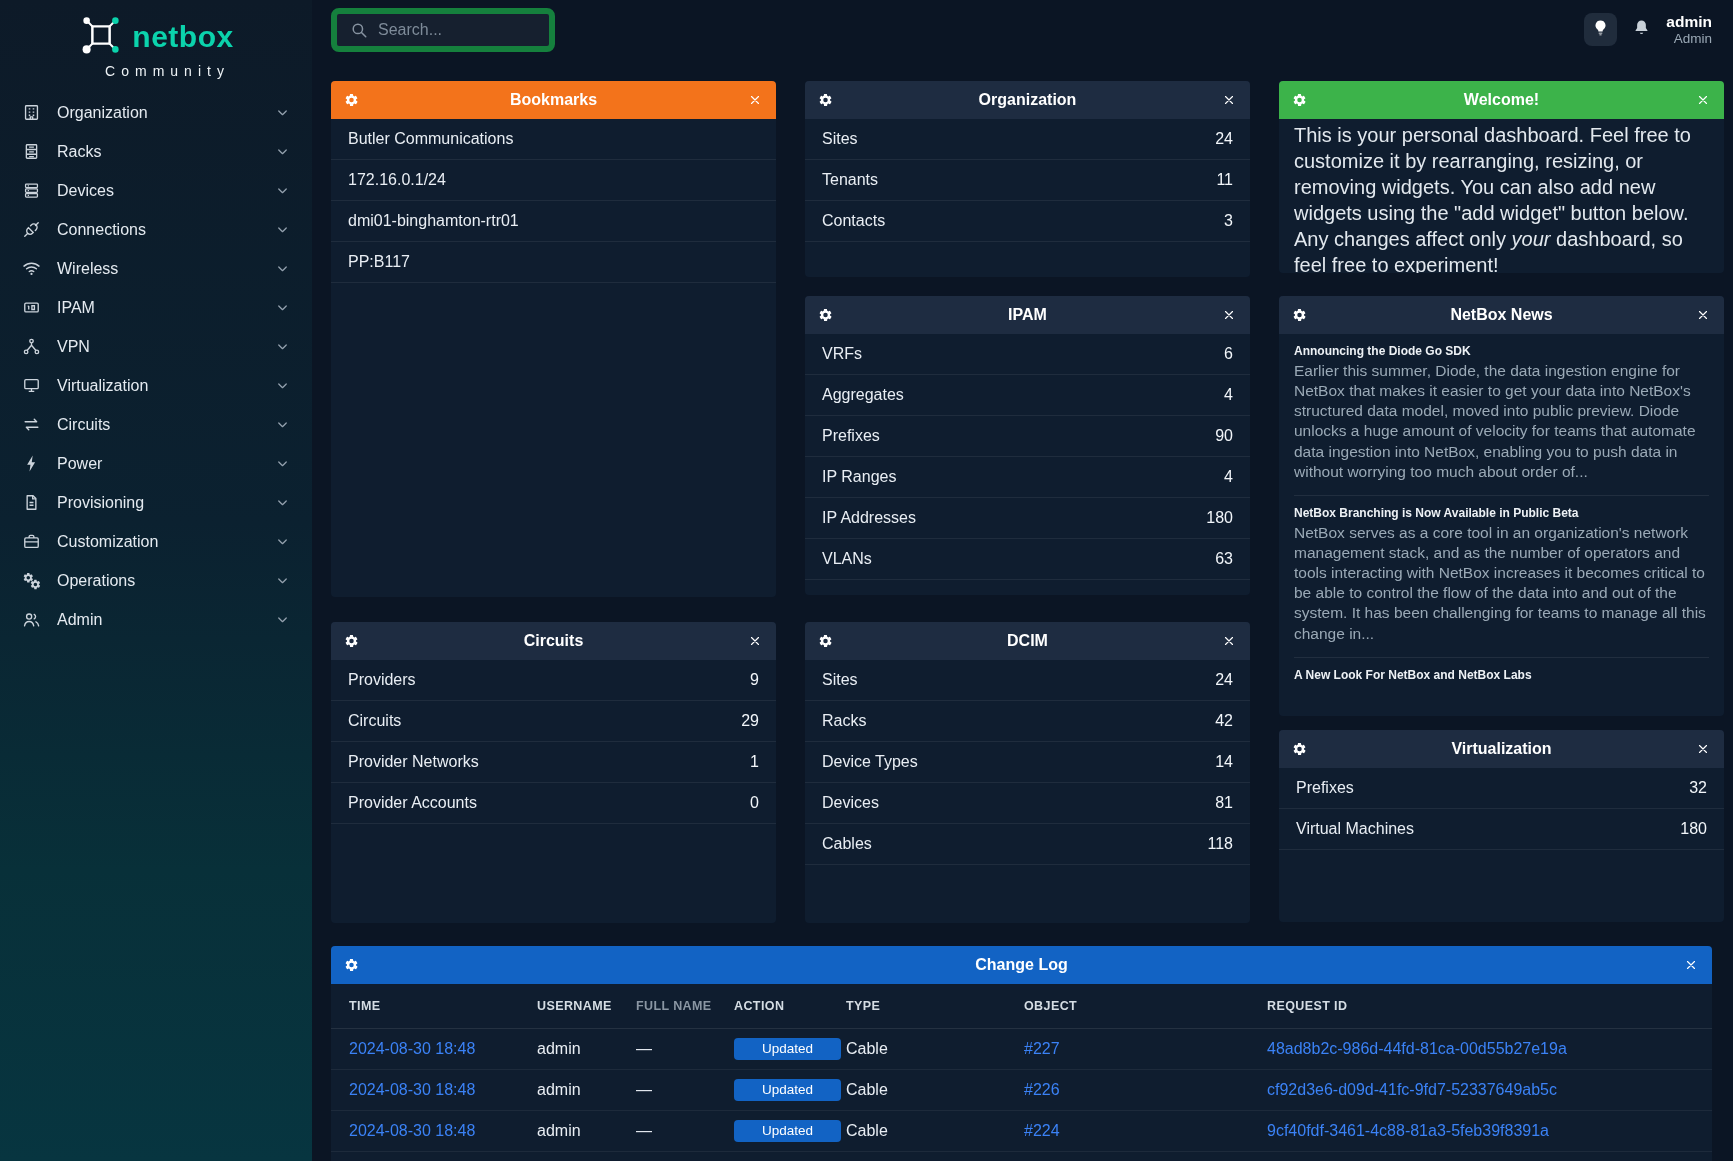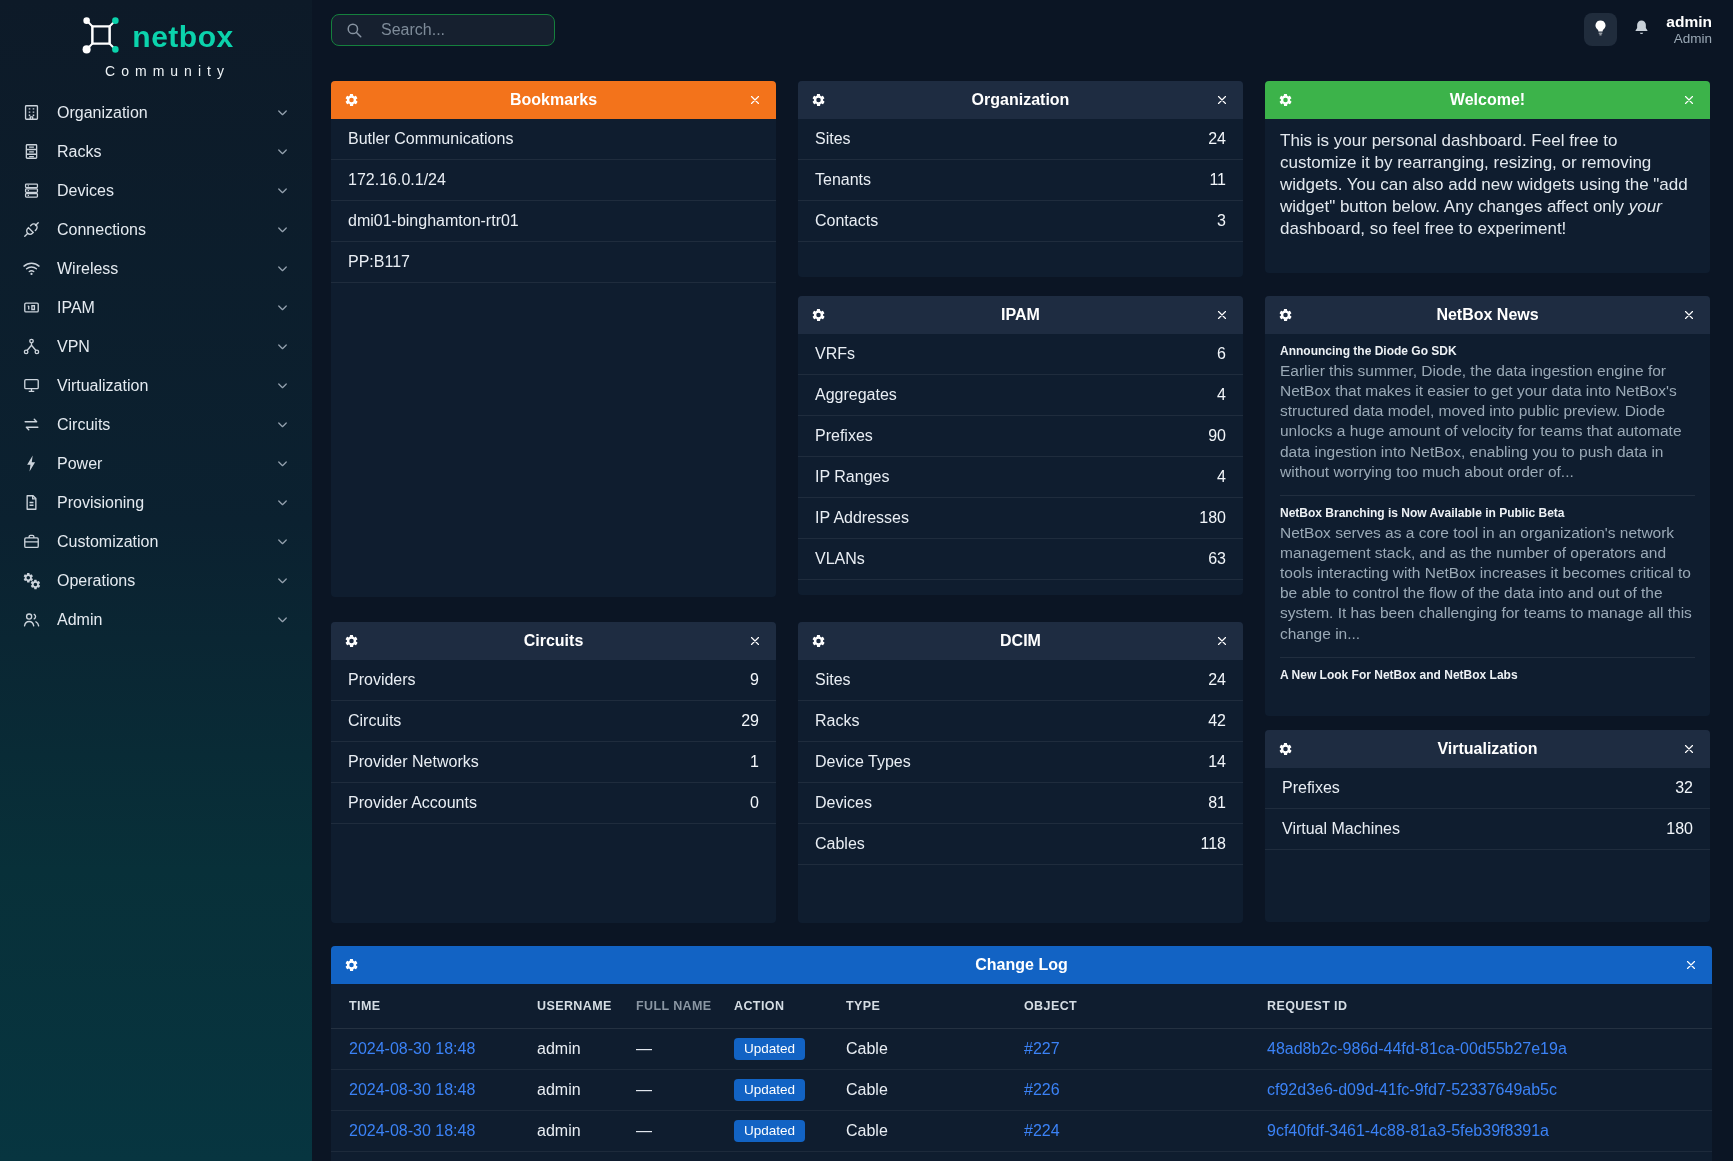--- a/index.html
+++ b/index.html
@@ -21,37 +21,37 @@
   .nav{margin-top:14px;}
   .nav-item{height:39px;display:flex;align-items:center;padding:0 22px;color:#e4eaf0;font-size:16px;cursor:pointer;}
   .nav-icon{width:20px;margin-right:15px;color:#ccd4dc;display:flex;align-items:center;}
   .nav-icon svg{width:19px;height:19px;}
   .nav-label{flex:1;}
   .nav-chevron{margin-left:auto;color:#94a1ae;display:flex;}
   .nav-chevron svg{width:15px;height:15px;}
   
   .main{position:absolute;left:312px;top:0;right:0;bottom:0;}
   .topbar{height:60px;display:flex;align-items:center;padding:0 21px 0 19px;}
-  .searchbox{width:224px;height:32px;background:#16202f;border:1px solid #15803d;border-radius:8px;
-    display:flex;align-items:center;gap:16px;padding:0 13px;box-sizing:border-box;cursor:text;}
+  .searchbox{width:224px;height:44px;background:#16202f;border:6px solid #15803d;border-radius:8px;
+    display:flex;align-items:center;gap:8px;padding:0 13px;box-sizing:border-box;cursor:text;}
   .search-icn{color:#8б93a1;color:#8793a1;display:flex;}
   .search-icn svg{width:18px;height:18px;}
   .searchbox input{background:transparent;border:none;outline:none;color:#aeb9c6;font-size:16px;width:100%;
     font-family:"Liberation Sans","DejaVu Sans",sans-serif;}
   .searchbox input::placeholder{color:#7e8b99;}
   .topbar-right{margin-left:auto;display:flex;align-items:center;gap:15px;}
   .bulb-btn{width:33px;height:33px;border-radius:8px;background:#202c3c;display:flex;align-items:center;justify-content:center;color:#fff;cursor:pointer;}
   .bulb-btn svg{width:17px;height:17px;}
   .bell-btn{color:#c9d1d9;display:flex;cursor:pointer;}
   .bell-btn svg{width:19px;height:19px;}
   .user-block{text-align:right;line-height:1.18;cursor:pointer;}
   .user-name{color:#ffffff;font-size:15.5px;font-weight:bold;}
   .user-role{color:#9aa8b5;font-size:13.5px;}
   
-  .dashboard{padding:21px 0 0 19px;display:flex;gap:22px;}
+  .dashboard{padding:21px 0 0 19px;display:flex;gap:29px;}
   .col{display:flex;flex-direction:column;width:445px;}
   .widget{background:#0f1d2f;border-radius:4px;display:flex;flex-direction:column;overflow:hidden;}
   .w-header{height:38px;min-height:38px;position:relative;display:flex;align-items:center;justify-content:center;
     background:#1e2c41;color:#fff;font-weight:bold;font-size:16px;}
   .hdr-orange{background:#f3731b;}
   .hdr-green{background:#3cb34a;}
   .hdr-blue{background:#1263c4;}
   .gear{position:absolute;left:13px;top:50%;transform:translateY(-50%);color:#fff;display:flex;cursor:pointer;}
   .gear svg{width:15px;height:15px;}
   .close{position:absolute;right:14px;top:50%;transform:translateY(-50%);color:#fff;display:flex;cursor:pointer;}
@@ -63,36 +63,36 @@
   
   .h-bookmarks{height:516px;}
   .h-circuits{height:301px;margin-top:25px;}
   .h-org{height:196px;}
   .h-ipam{height:299px;margin-top:19px;}
   .h-dcim{height:301px;margin-top:27px;}
   .h-welcome{height:192px;}
   .h-news{height:420px;margin-top:23px;}
   .h-virt{height:192px;margin-top:14px;}
   
-  .welcome-body{padding:11px 15px;font-size:17px;color:#e2e8ee;line-height:1.3;}
+  .welcome-body{padding:3px 15px;font-size:20px;color:#e2e8ee;line-height:1.3;}
   .news-body{padding:0 15px;}
   .news-item{padding:10px 0 13px;border-bottom:1px solid rgba(255,255,255,.08);}
   .news-item:last-child{border-bottom:none;}
   .news-h{font-size:12px;font-weight:bold;color:#edf1f5;margin-bottom:3px;cursor:pointer;}
   .news-p{font-size:15.5px;color:#9aa9b6;line-height:1.3;}
   
   .changelog{margin:23px 0 0 19px;width:1381px;height:320px;}
   .cl-grid{display:grid;grid-template-columns:188px 99px 98px 112px 178px 243px 1fr;align-items:center;padding-left:18px;}
   .cl-thead{height:44px;border-bottom:1px solid rgba(255,255,255,.09);}
   .cl-th{font-size:12.5px;font-weight:bold;letter-spacing:.4px;color:#d5dde4;}
   .cl-th:nth-child(3){color:#8a96a3;}
   .cl-row{height:40px;border-bottom:1px solid rgba(255,255,255,.06);font-size:16px;}
   .cl-time,.cl-obj,.cl-req{color:#3b82f6;cursor:pointer;}
   .cl-user,.cl-dash,.cl-type{color:#e9eef4;}
-  .badge{display:inline-block;background:#1263c4;color:#fff;border-radius:4px;padding:3px 10px 4px;font-size:13.5px;}
+  .badge{display:inline-block;background:#1263c4;color:#fff;border-radius:4px;padding:3px 28px 4px;font-size:13.5px;}
 </style>
 </head>
 <body>
 
 <div class="sidebar">
   <div class="logo-block">
     <div class="logo-row">
       <span><svg viewBox="0 0 48 48" width="46" height="46">
             <path d="M15 15h18v18H15z" fill="none" stroke="#fff" stroke-width="2.6"></path>
             <path d="M15 15L10 10M33 15l5-5M15 33l-5 5M33 33l5 5" stroke="#fff" stroke-width="2.2"></path>

